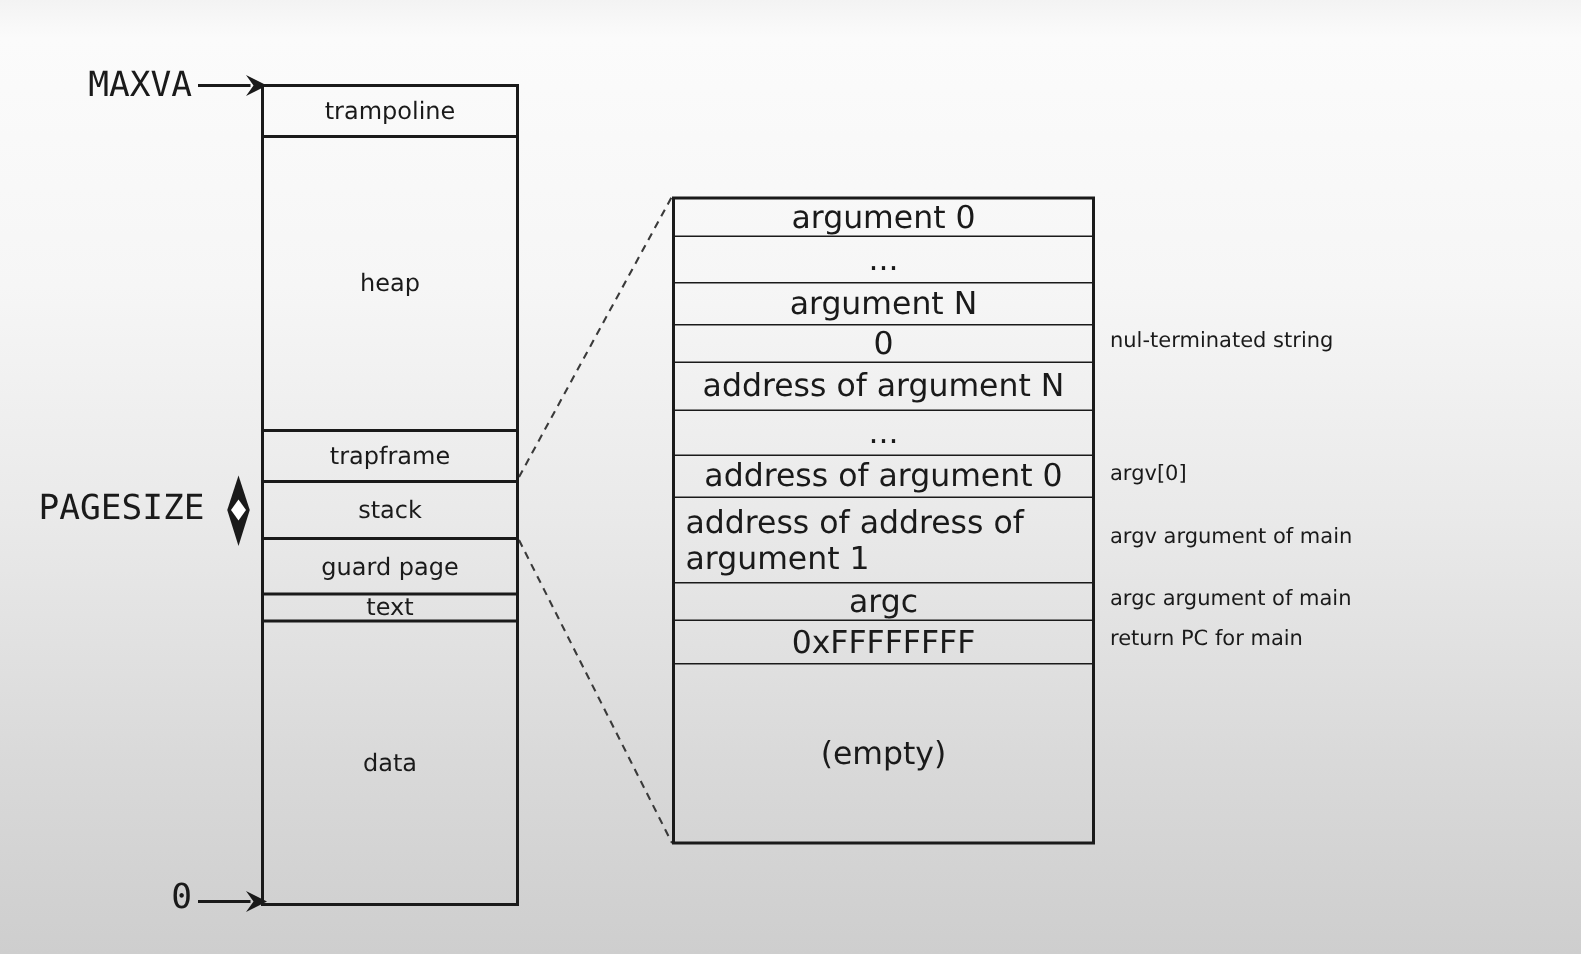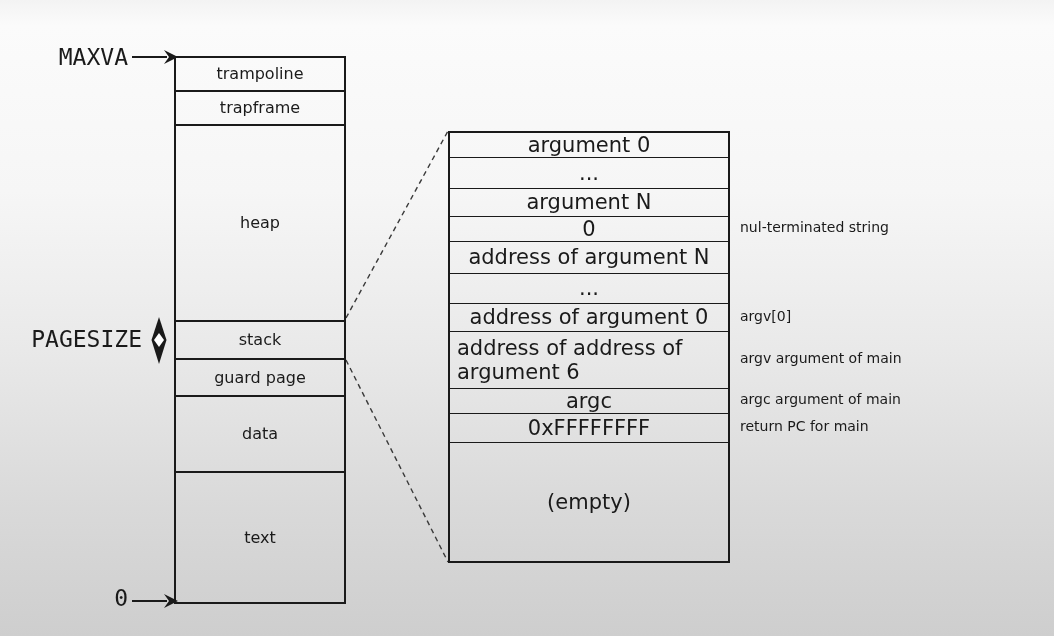--- a/index.html
+++ b/index.html
@@ -16,21 +16,21 @@
   }
   .overlay-svg{position:absolute;left:0;top:0;pointer-events:none;}
 
   
   .mono-label{
     position:absolute;
     font-family:"DejaVu Sans Mono","Liberation Mono",monospace;
     font-size:23px;line-height:24px;text-align:right;
   }
   .maxva{left:20px;top:45px;width:108px;}
-  .pagesize{left:20px;top:327px;width:122px;}
+  .pagesize{left:20px;top:327px;width:122px;text-align:center;}
   .zero{left:20px;top:586px;width:108px;}
 
   
   .memory-box{
     position:absolute;left:174px;top:56px;width:172px;height:548px;
     border:2px solid #1a1a1a;box-sizing:border-box;
     display:flex;flex-direction:column;
   }
   .mrow{
     display:flex;align-items:center;justify-content:center;
@@ -83,37 +83,37 @@
     <line x1="346" y1="318" x2="448" y2="131" stroke="#3a3a3a" stroke-width="1.4" stroke-dasharray="5,4"></line>
     <line x1="346" y1="360" x2="448" y2="562" stroke="#3a3a3a" stroke-width="1.4" stroke-dasharray="5,4"></line>
   </svg>
 
   <div class="mono-label maxva">MAXVA</div>
   <div class="mono-label pagesize">PAGESIZE</div>
   <div class="mono-label zero">0</div>
 
   <div class="memory-box">
     <div class="mrow" style="height:34px">trampoline</div>
+    <div class="mrow" style="height:196px">heap</div>
     <div class="mrow" style="height:34px">trapframe</div>
-    <div class="mrow" style="height:196px">heap</div>
     <div class="mrow" style="height:38px">stack</div>
     <div class="mrow" style="height:37px">guard page</div>
+    <div class="mrow">text</div>
     <div class="mrow" style="height:76px">data</div>
-    <div class="mrow">text</div>
   </div>
 
   <div class="stack-box">
     <div class="srow" style="height:25px">argument 0</div>
     <div class="srow" style="height:31px">...</div>
     <div class="srow" style="height:28px">argument N</div>
     <div class="srow" style="height:25px">0</div>
     <div class="srow" style="height:32px">address of argument N</div>
     <div class="srow" style="height:30px">...</div>
     <div class="srow" style="height:28px">address of argument 0</div>
-    <div class="srow left" style="height:57px">address of address of argument 6</div>
+    <div class="srow left" style="height:57px">address of address of argument 1</div>
     <div class="srow" style="height:25px">argc</div>
     <div class="srow" style="height:29px">0xFFFFFFFF</div>
     <div class="srow">(empty)</div>
   </div>
 
   <div class="annotation" style="top:215px;height:25px">nul-terminated string</div>
   <div class="annotation" style="top:302px;height:28px">argv[0]</div>
   <div class="annotation" style="top:387px;height:25px">argc argument of main</div>
   <div class="annotation" style="top:330px;height:57px">argv argument of main</div>
   <div class="annotation" style="top:412px;height:29px">return PC for main</div>

